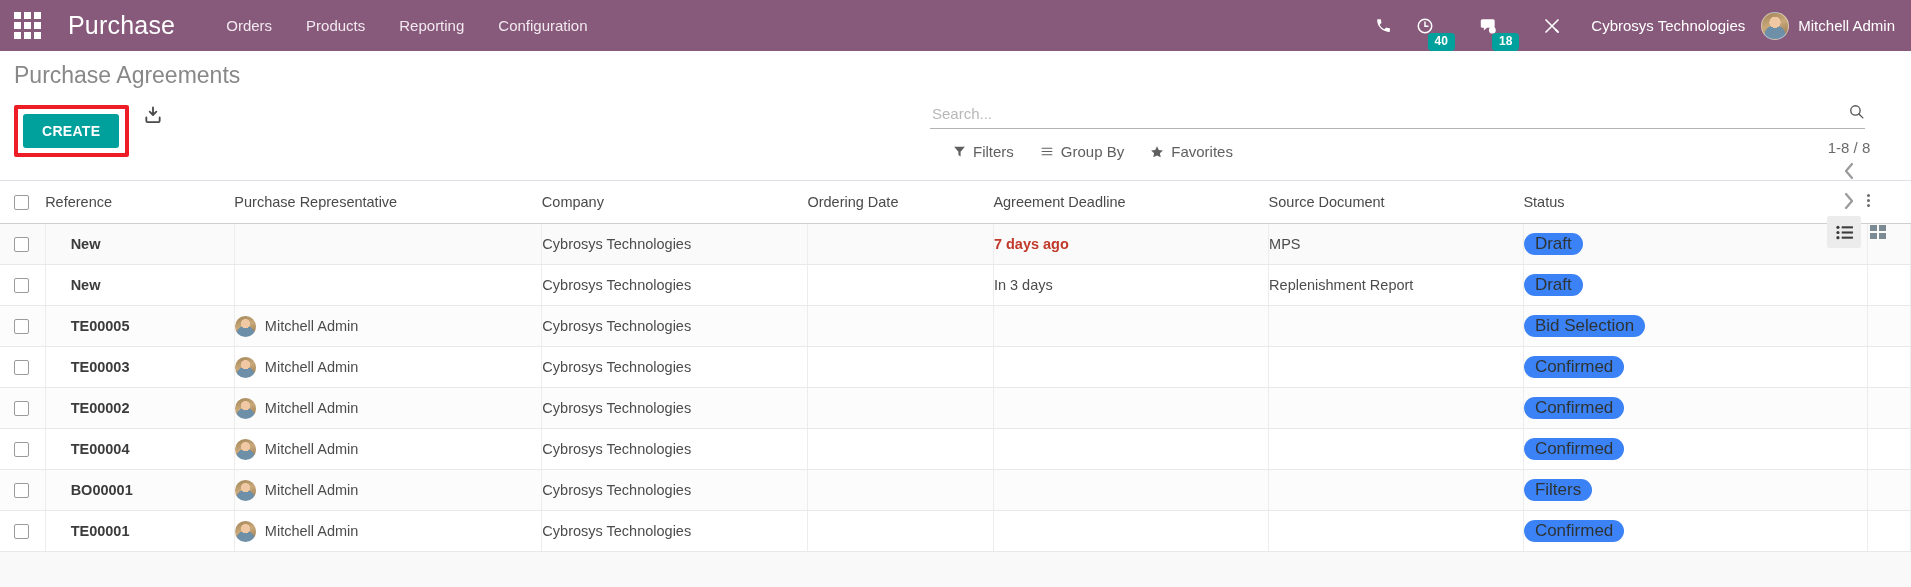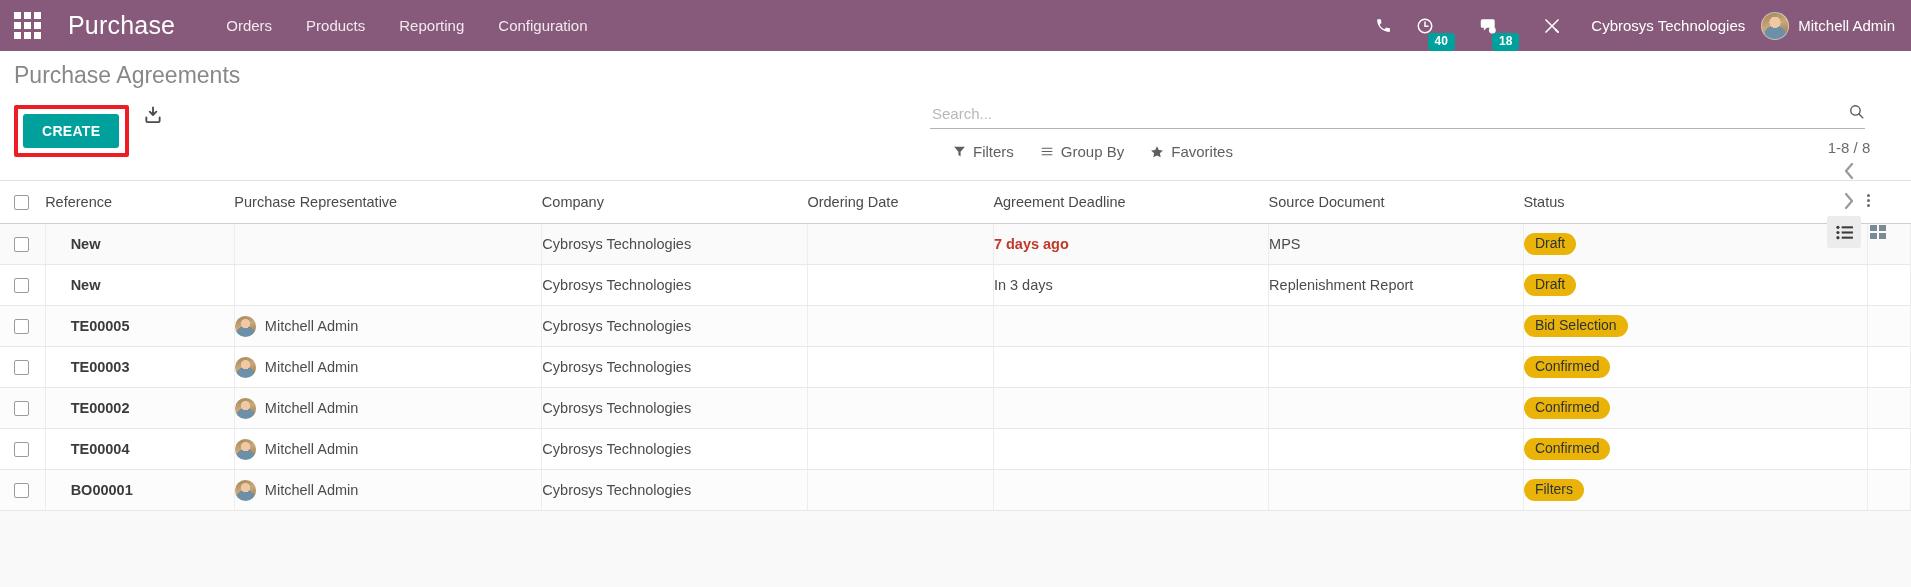--- a/index.html
+++ b/index.html
@@ -250,23 +250,23 @@
     width: 21px; height: 21px; border-radius: 50%;
     flex: none;
     background:
       radial-gradient(circle at 50% 36%, #f0c9a4 0 26%, transparent 27%),
       radial-gradient(circle at 50% 90%, #6e8fa8 0 42%, transparent 43%),
       linear-gradient(160deg, #a08254 0%, #c9a97a 45%, #8d6f48 100%);
   }
   .deadline-late { color: #c0392b; font-weight: bold; }
   .badge-status {
     display: inline-block;
-    background: #eab308;
+    background: #3b82f6;
     color: #2e3436;
-    font-size: 14px;
+    font-size: 17px;
     border-radius: 11px;
     padding: 3px 11px 4px;
     line-height: 15px;
   }
   th.col-opt { text-align: center; padding-right: 0 !important; }
   .dots { display: inline-block; line-height: 4px; color: #6b6b6b; cursor: pointer; }
   .dots i { display: block; width: 3px; height: 3px; background: #6b6b6b; border-radius: 50%; margin: 2px auto; }
 </style>
 </head>
 <body>
@@ -524,15 +524,31 @@
               <span>Mitchell Admin</span>
             </span>
           </td>
           <td class="c-comp"><span>Cybrosys Technologies</span></td>
           <td class="c-ord"></td>
           <td class="c-dead"></td>
           <td class="c-src"></td>
           <td class="c-stat"><span class="badge-status">Filters</span></td>
           <td class="c-opt"></td>
         </tr>
+        <tr>
+          <td class="col-check"><span class="cb"></span></td>
+          <td class="c-ref"><span class="ref-cell">TE00001</span></td>
+          <td class="c-rep">
+            <span class="rep-cell">
+              <span class="avatar-sm"></span>
+              <span>Mitchell Admin</span>
+            </span>
+          </td>
+          <td class="c-comp"><span>Cybrosys Technologies</span></td>
+          <td class="c-ord"></td>
+          <td class="c-dead"></td>
+          <td class="c-src"></td>
+          <td class="c-stat"><span class="badge-status">Confirmed</span></td>
+          <td class="c-opt"></td>
+        </tr>
       </tbody>
   </table>
 </div>
 
 </body></html>

